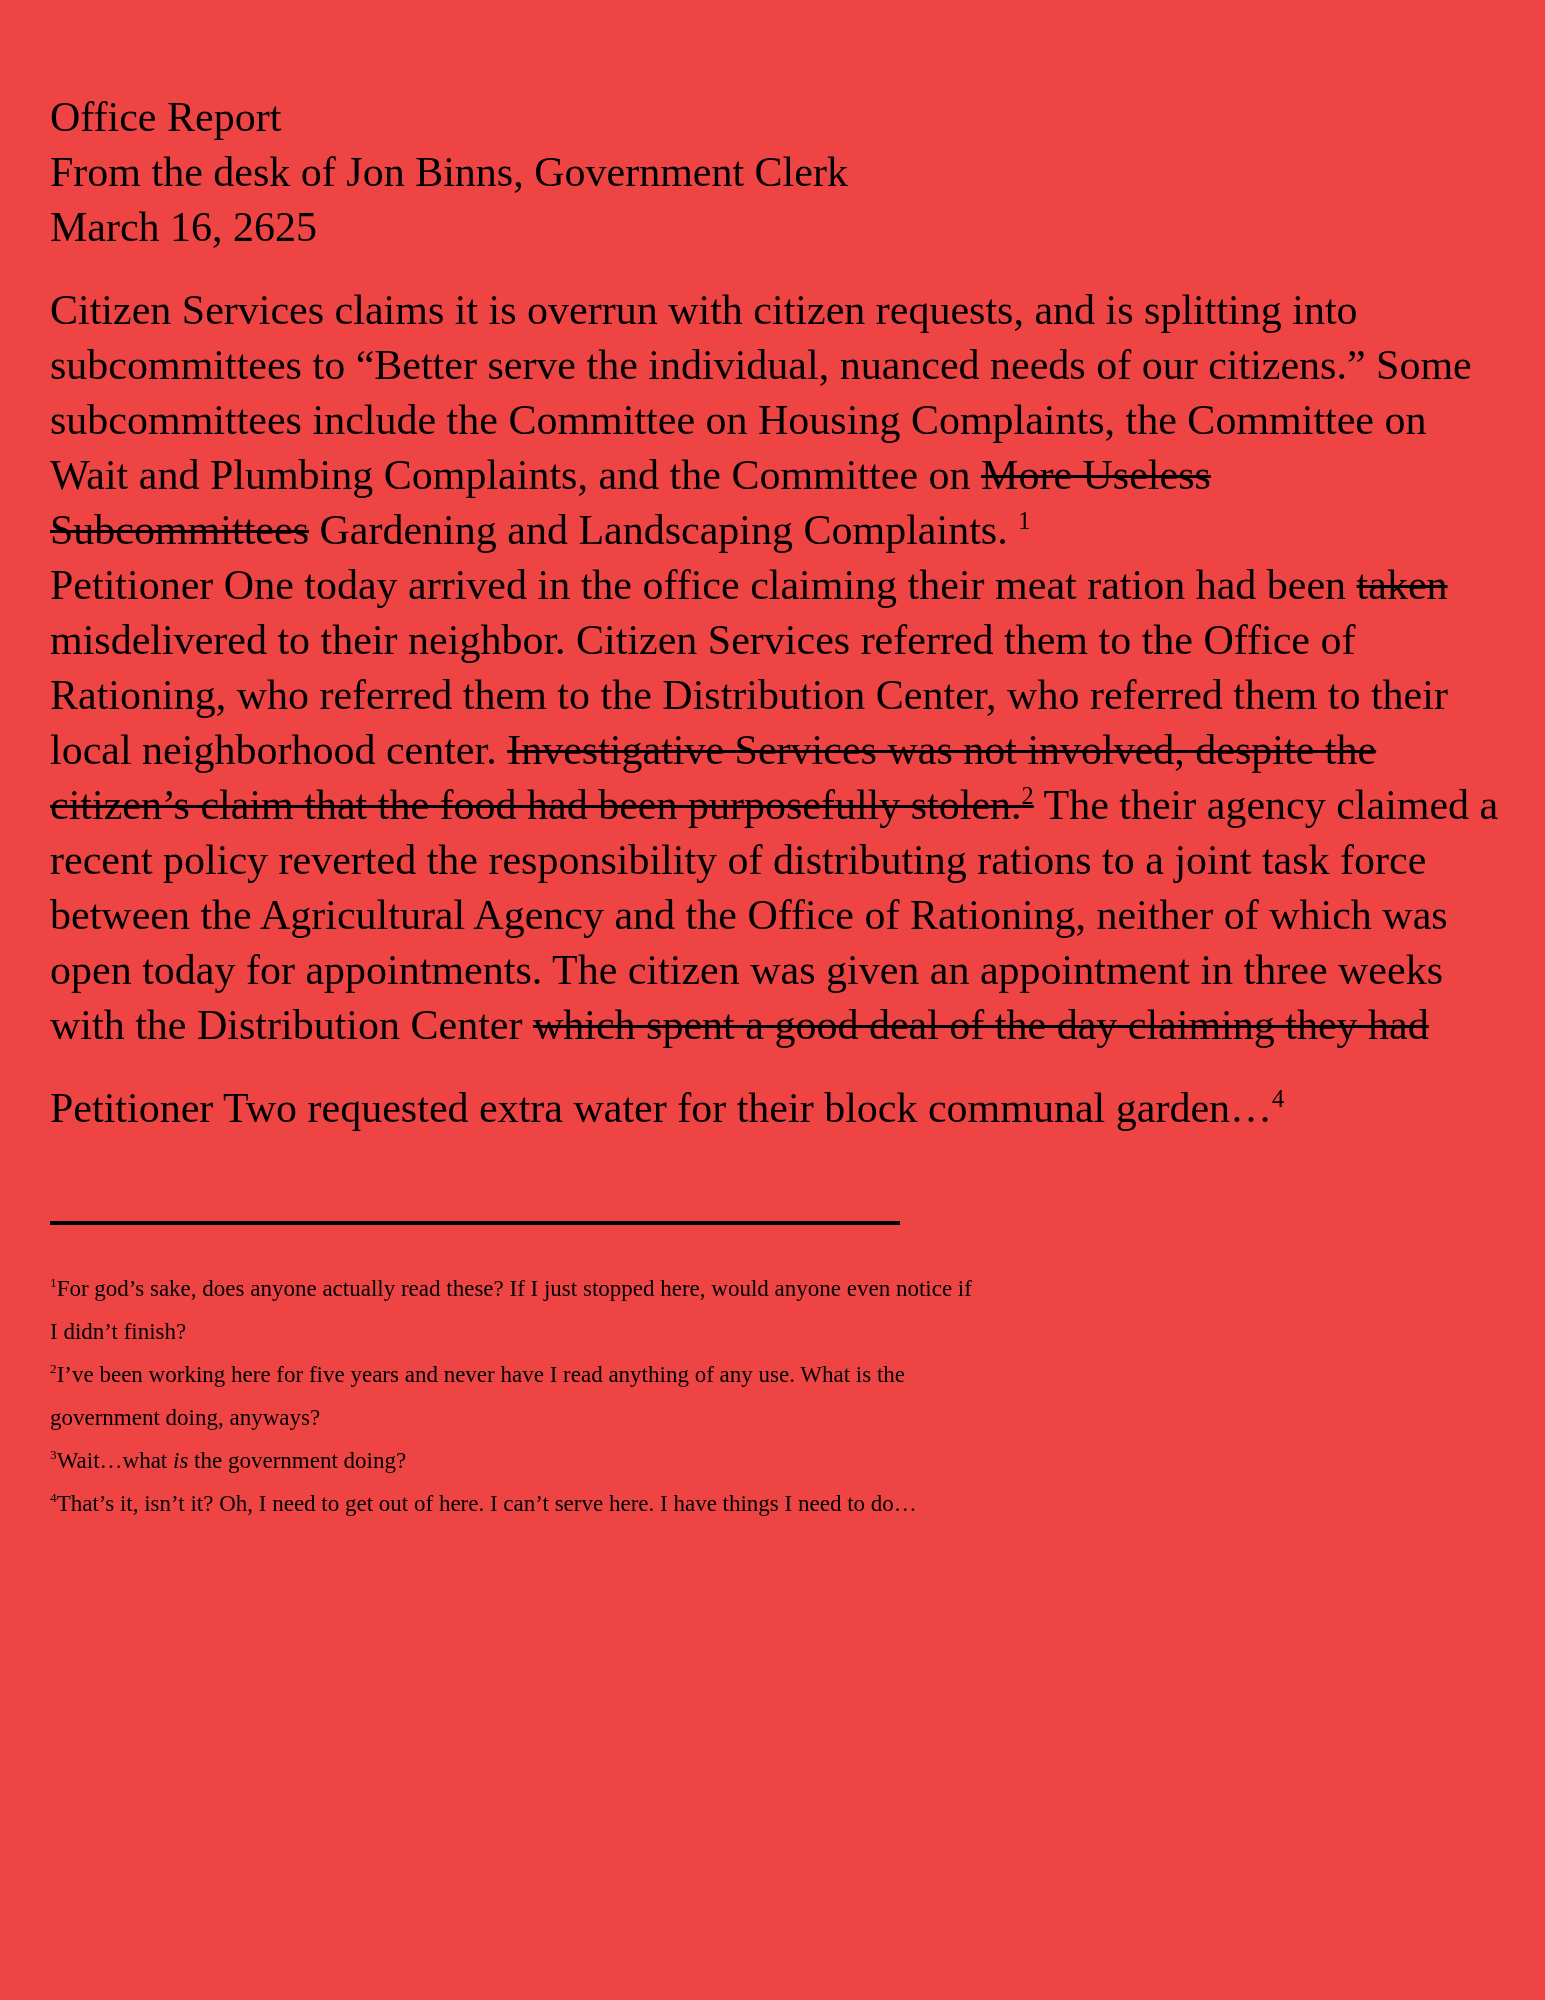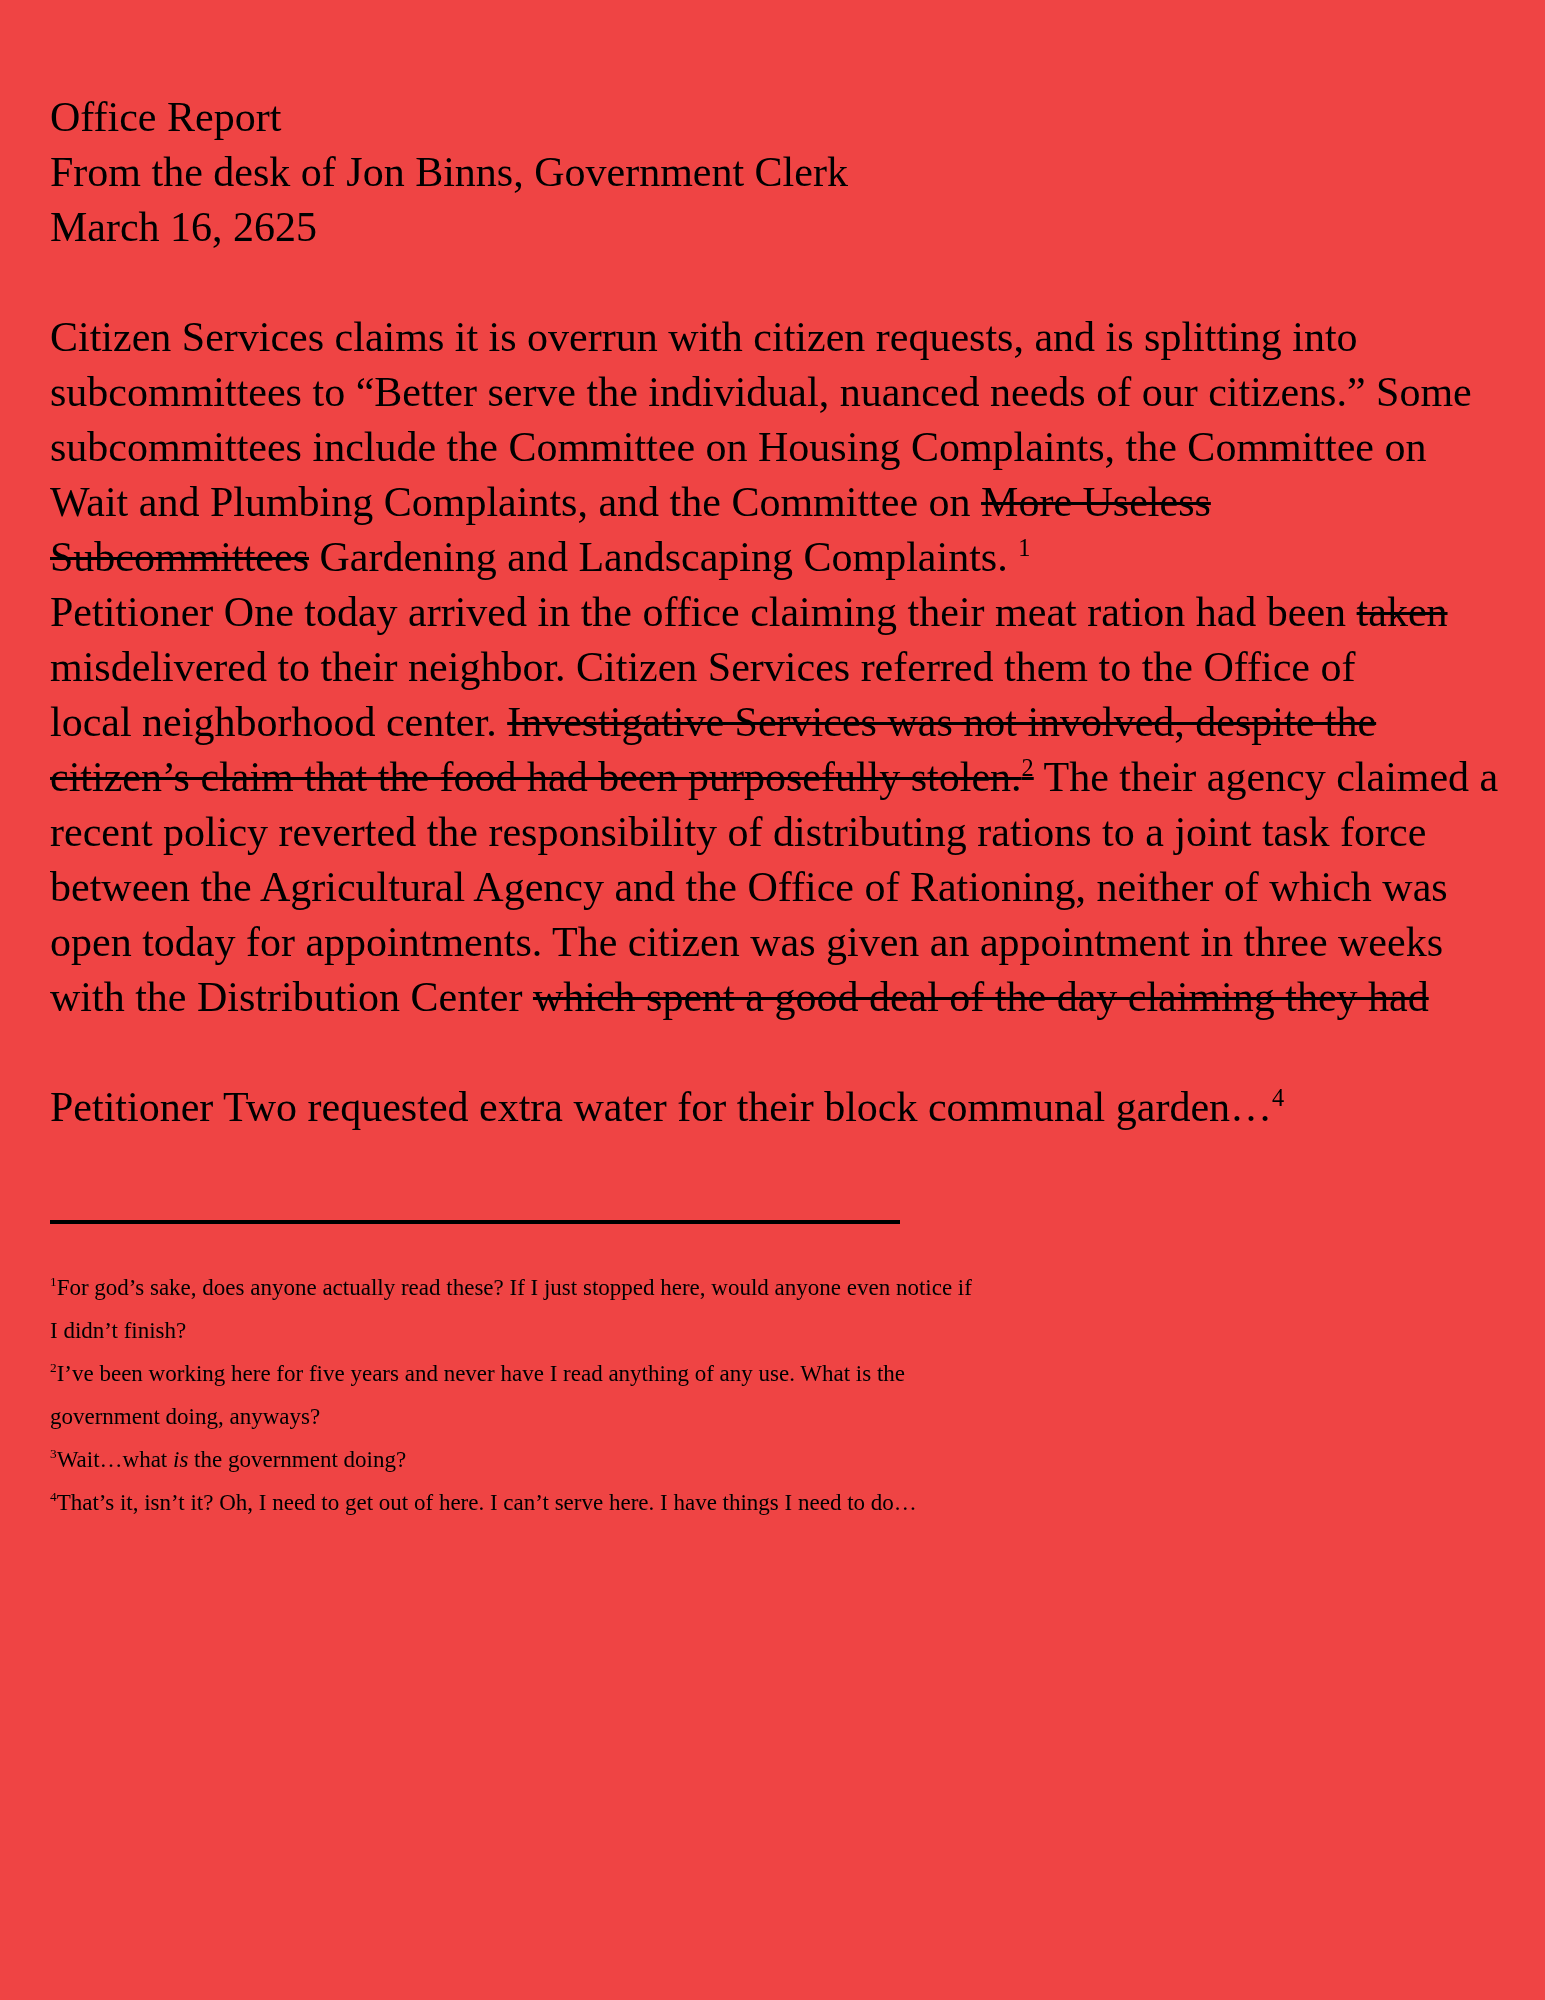--- a/index.html
+++ b/index.html
@@ -22,21 +22,21 @@
     font-family: "Liberation Serif", "DejaVu Serif", serif;
   }
   .body-text {
     font-size: 42px;
     line-height: 55px;
   }
   .line {
     white-space: pre;
   }
   .gap {
-    margin-top: 55px;
+    margin-top: 28px;
   }
   .strike {
     text-decoration: line-through;
     text-decoration-thickness: 3px;
     text-decoration-color: #000000;
   }
   .italic {
     font-style: italic;
   }
   sup {
@@ -74,20 +74,21 @@
         <div class="line"><span>subcommittees to “Better serve the individual, nuanced needs of our citizens.” Some</span></div>
         <div class="line"><span>subcommittees include the Committee on Housing Complaints, the Committee on</span></div>
         <div class="line"><span>Wait and Plumbing Complaints, and the Committee on </span><span class="strike"><span>More Useless</span></span></div>
         <div class="line"><span class="strike"><span>Subcommittees</span></span><span> Gardening and Landscaping Complaints. </span><sup>1</sup></div>
       </div>
 
 
     <div>
         <div class="line"><span>Petitioner One today arrived in the office claiming their meat ration had been </span><span class="strike"><span>taken</span></span></div>
         <div class="line"><span>misdelivered to their neighbor. Citizen Services referred them to the Office of</span></div>
+        <div class="line"><span>Rationing, who referred them to the Distribution Center, who referred them to their</span></div>
         <div class="line"><span>local neighborhood center. </span><span class="strike"><span>Investigative Services was not involved, despite the</span></span></div>
         <div class="line"><span class="strike"><span>citizen’s claim that the food had been purposefully stolen.</span><sup>2</sup></span><span> The their agency claimed a</span></div>
         <div class="line"><span>recent policy reverted the responsibility of distributing rations to a joint task force</span></div>
         <div class="line"><span>between the Agricultural Agency and the Office of Rationing, neither of which was</span></div>
         <div class="line"><span>open today for appointments. The citizen was given an appointment in three weeks</span></div>
         <div class="line"><span>with the Distribution Center </span><span class="strike"><span>which spent a good deal of the day claiming they had</span></span></div>
       </div>
 
     <div class="gap">
         <div class="line"><span>Petitioner Two requested extra water for their block communal garden…</span><sup>4</sup></div>

